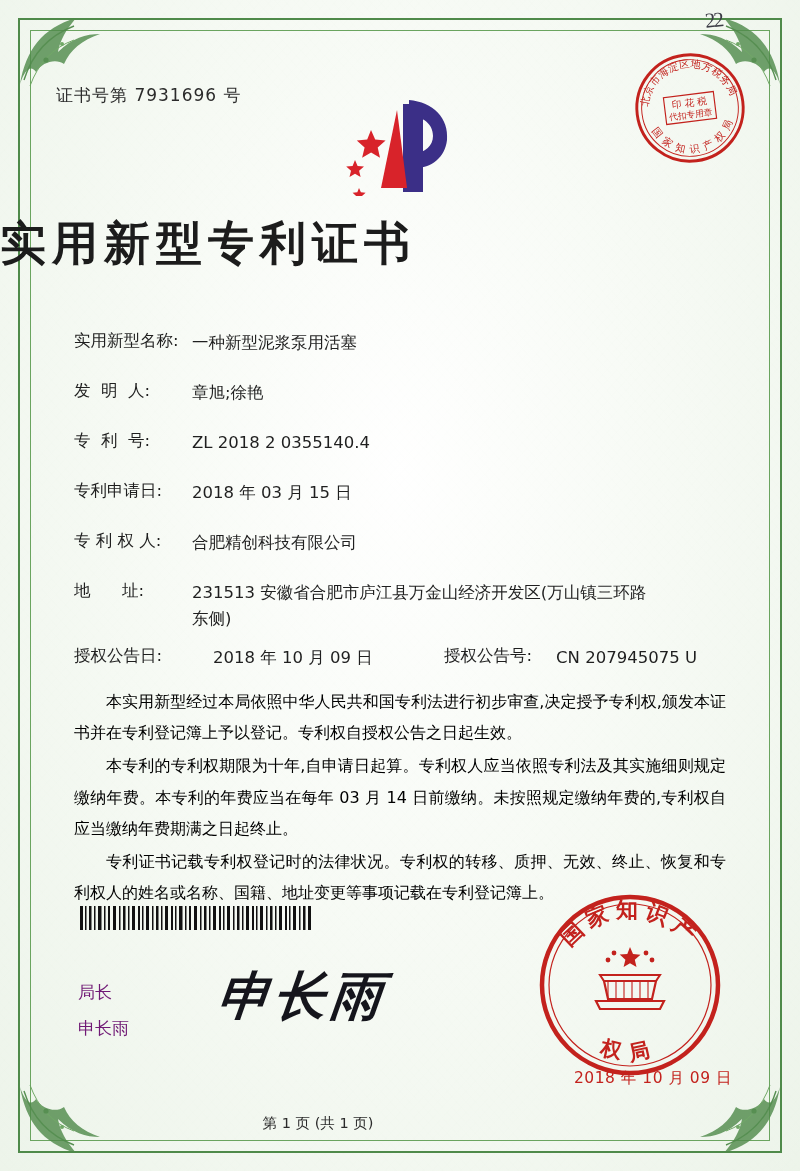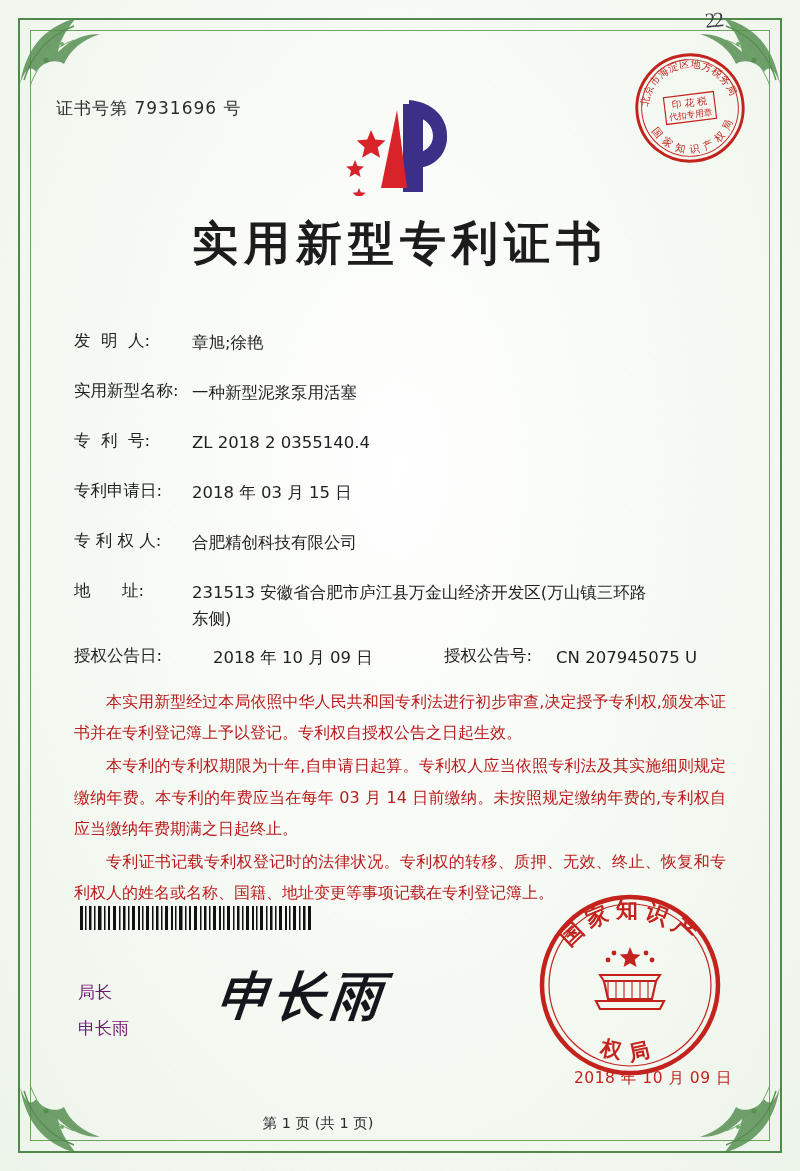--- a/index.html
+++ b/index.html
@@ -68,21 +68,21 @@
     font-size: 21px;
     color: #3c3c46;
     transform: rotate(-6deg);
     letter-spacing: -2px;
   }
 
   
   .cert-no {
     position: absolute;
     left: 56px;
-    top: 97px;
+    top: 84px;
     font-size: 17px;
     color: #2b2b2b;
     letter-spacing: 1px;
     font-family: "DejaVu Sans", sans-serif;
   }
 
   
   .logo {
     position: absolute;
     left: 337px;
@@ -102,21 +102,21 @@
     transform: rotate(-7deg);
   }
   .stamp-top svg { width: 100%; height: 100%; display: block; }
 
   
   .title {
     position: absolute;
     top: 213px;
     left: 0;
     width: 800px;
-    text-align: center;
+    text-align: left;
     font-size: 46px;
     font-weight: bold;
     letter-spacing: 6px;
     color: #1c1c1c;
     font-family: "DejaVu Sans", sans-serif;
   }
 
   
   .fields {
     position: absolute;
@@ -157,21 +157,21 @@
   .pub-right .field-label { width: auto; flex: 0 0 auto; margin-right: 8px; }
 
   
   .body-text {
     position: absolute;
     left: 74px;
     top: 686px;
     width: 652px;
     font-size: 16px;
     line-height: 1.95;
-    color: #b91c1c;
+    color: #000000;
     text-align: justify;
     font-family: "DejaVu Sans", sans-serif;
   }
   .body-text p {
     margin: 0 0 2px 0;
     text-indent: 2em;
   }
 
   
   .barcode {
@@ -314,26 +314,26 @@
       <rect x="34" y="46" width="52" height="28" fill="none" stroke="#c3221d" stroke-width="1.2"></rect>
       <text x="60" y="58" font-family="DejaVu Sans, sans-serif" font-size="10" fill="#c3221d" text-anchor="middle">印 花 税</text>
       <text x="60" y="70" font-family="DejaVu Sans, sans-serif" font-size="9" fill="#c3221d" text-anchor="middle">代扣专用章</text>
     </svg>
   </div>
 
   <div class="title">实用新型专利证书</div>
 
   <div class="fields">
     <div class="field-row">
+      <div class="field-label">实用新型名称:</div>
+      <div class="field-value">一种新型泥浆泵用活塞</div>
+    </div>
+    <div class="field-row">
       <div class="field-label">发  明  人:</div>
       <div class="field-value">章旭;徐艳</div>
-    </div>
-    <div class="field-row">
-      <div class="field-label">实用新型名称:</div>
-      <div class="field-value">一种新型泥浆泵用活塞</div>
     </div>
     <div class="field-row">
       <div class="field-label">专  利  号:</div>
       <div class="field-value">ZL 2018 2 0355140.4</div>
     </div>
     <div class="field-row">
       <div class="field-label">专利申请日:</div>
       <div class="field-value">2018 年 03 月 15 日</div>
     </div>
     <div class="field-row">

